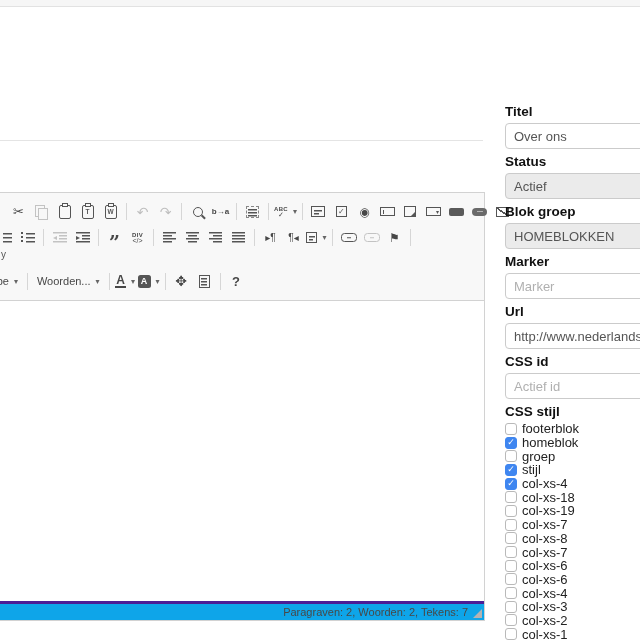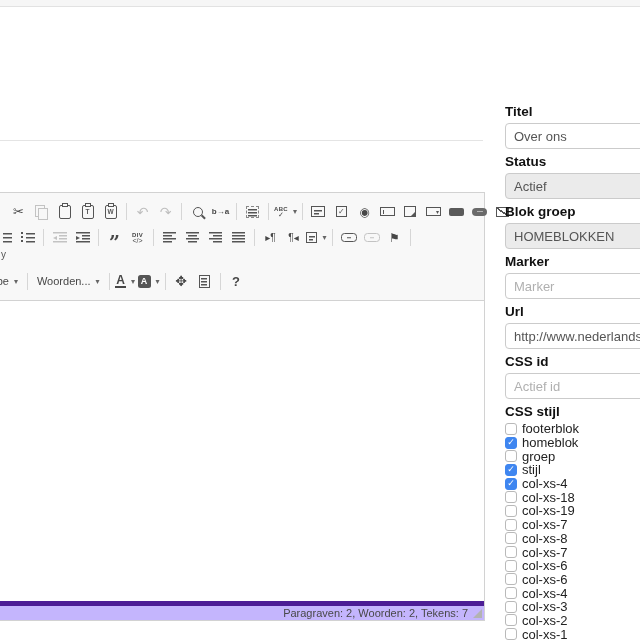--- a/index.html
+++ b/index.html
@@ -87,21 +87,21 @@
     background-image:linear-gradient(#555,#555),linear-gradient(#555,#555);
     background-size:6px 1.5px,4px 1.5px;background-position:1.5px 2.5px,1.5px 5.5px;}
   .ic-link{width:14px;height:7px;border:1.5px solid #555;border-radius:3.5px;position:relative;}
   .ic-link::after{content:'';position:absolute;left:50%;top:50%;transform:translate(-50%,-50%);
     width:4px;height:1.5px;background:#555;}
   .ic-page{width:11px;height:13px;border:1px solid #555;box-sizing:border-box;background-repeat:no-repeat;
     background-image:linear-gradient(#555,#555),linear-gradient(#555,#555),linear-gradient(#555,#555);
     background-size:6px 1.5px;background-position:1.5px 2px,1.5px 5px,1.5px 8px;}
 
   .content-area{flex:1;background:#fff;cursor:text;}
-  .statusbar{height:19px;background:#c4b5fd;border-top:5px solid #4c1d95;position:relative;
+  .statusbar{height:19px;background:#0ea5e9;border-top:3px solid #4c1d95;position:relative;
     display:flex;align-items:center;justify-content:flex-end;box-sizing:border-box;}
   .counter{font-size:11px;color:#484848;padding-right:16px;}
   .grip{position:absolute;right:2px;bottom:2px;width:0;height:0;
     border-left:9px solid transparent;border-bottom:9px solid #b3b3b3;}
 
   
   .sidebar{position:absolute;left:505px;top:104px;width:200px;}
   .field{margin-bottom:5px;}
   .flabel{font-size:13.5px;font-weight:bold;color:#111;line-height:16px;margin-bottom:3px;}
   .finput{height:26px;border:1px solid #cbcbcb;border-radius:4px;background:#fff;box-sizing:border-box;

